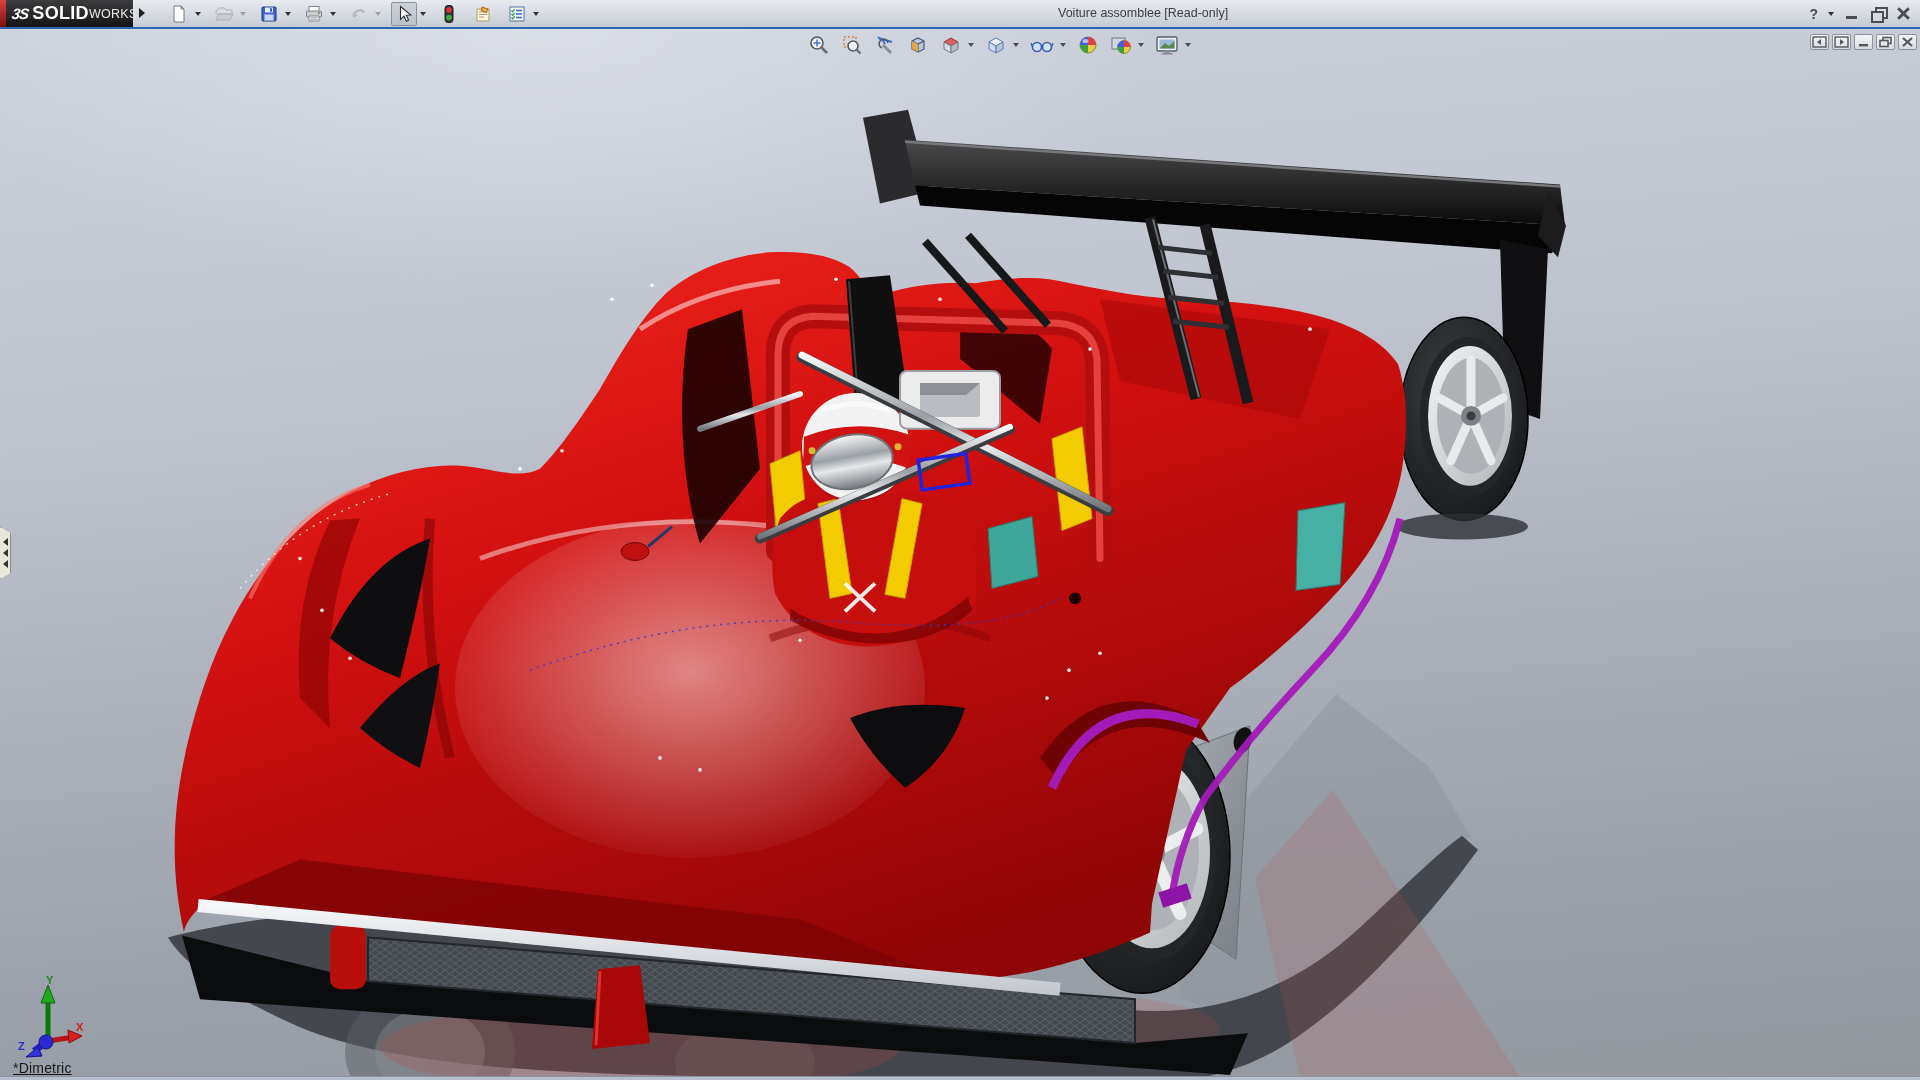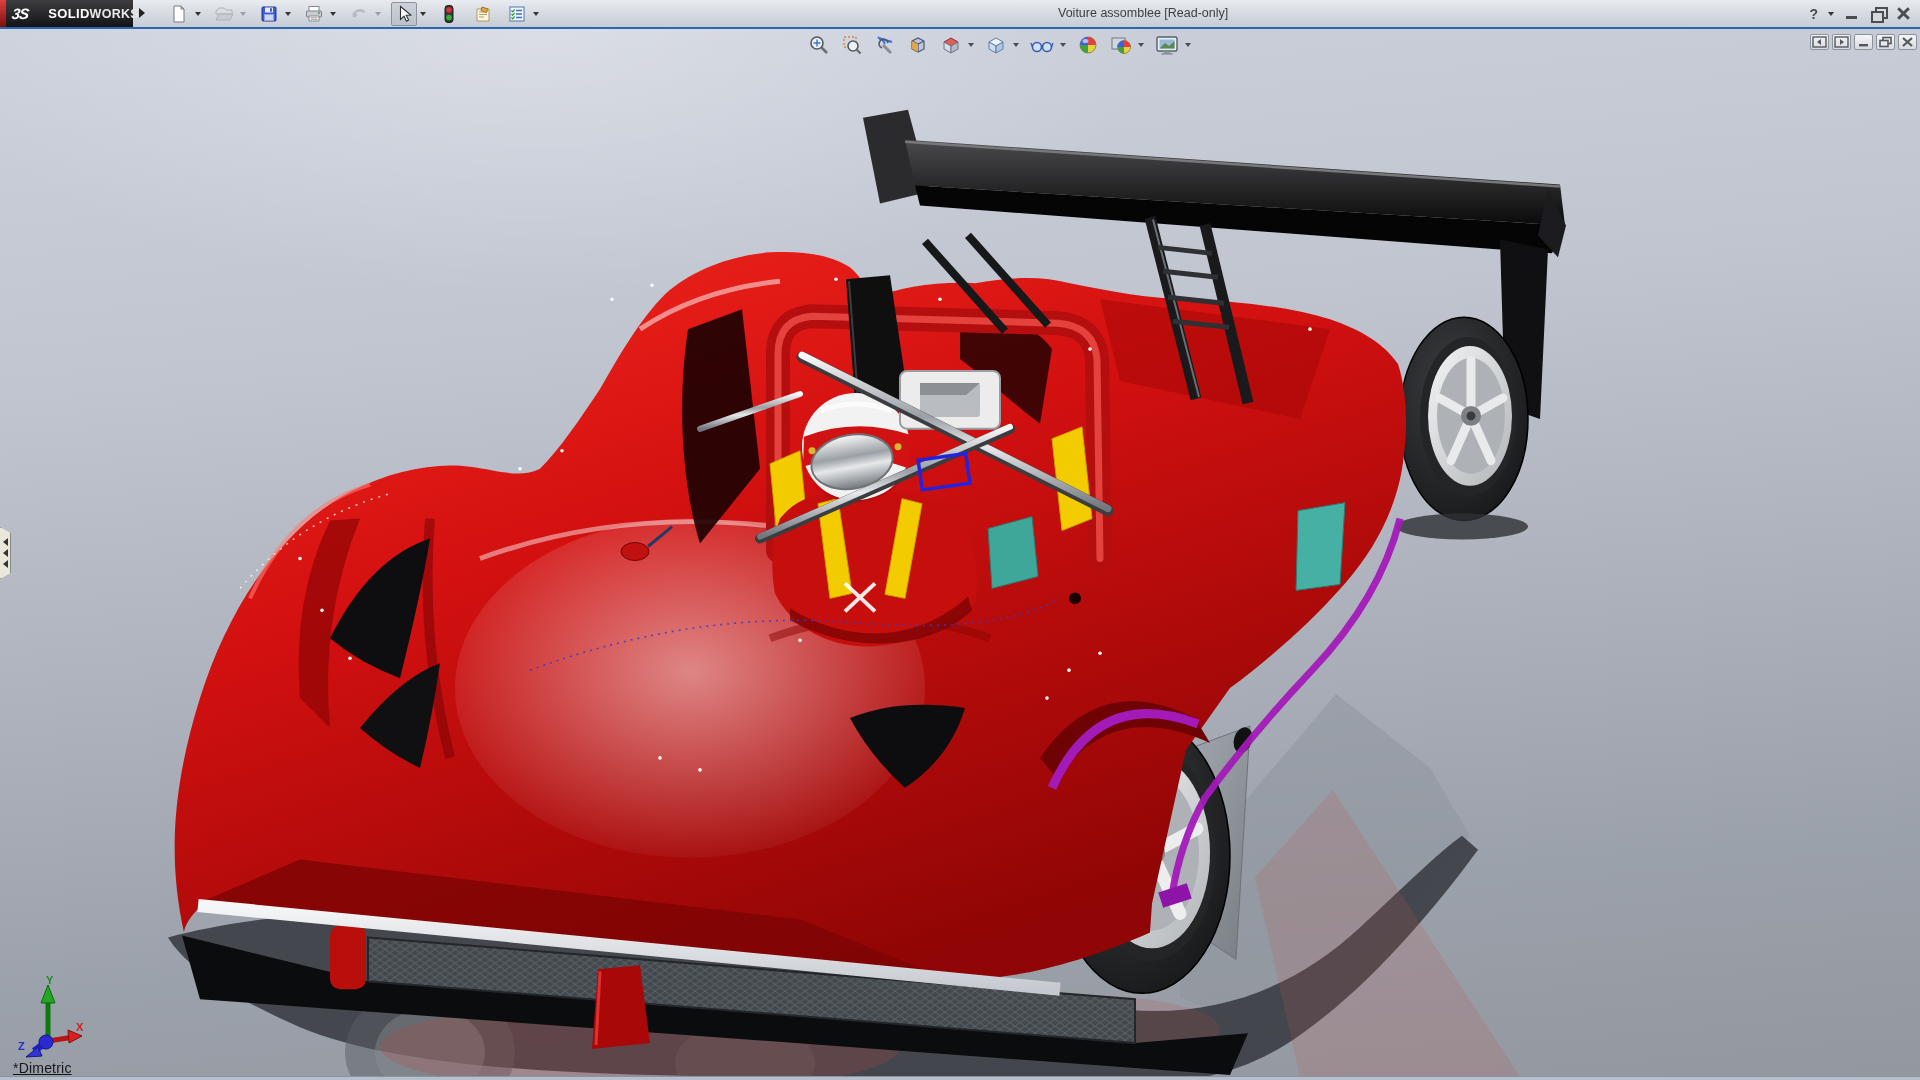--- a/index.html
+++ b/index.html
@@ -10,22 +10,22 @@
   .titlebar{position:absolute;top:0;left:0;width:1920px;height:27px;
     background:linear-gradient(#e8ebf0,#d5d9e0 55%,#c7ccd4);z-index:40;}
   .blue-line{position:absolute;top:27px;left:0;width:1920px;height:2px;background:#2c66b2;z-index:40;}
 
   .logo{position:absolute;left:0;top:0;height:27px;width:133px;
     background:linear-gradient(#3d3d40,#141416);display:flex;align-items:center;}
   .logo-red{position:absolute;left:0;top:0;width:6px;height:27px;
     background:linear-gradient(#e04040,#7d0e0e);}
   .logo-glyph{color:#fff;font-style:italic;font-weight:bold;font-size:15px;margin-left:12px;
     transform:skewX(-8deg);letter-spacing:-1px;}
-  .logo-bold{color:#fff;font-weight:bold;font-size:13px;margin-left:20px;letter-spacing:.3px;}
-  .logo-light{color:#e8e8e8;font-weight:bold;font-size:12.5px;letter-spacing:.3px;}
+  .logo-bold{color:#fff;font-weight:bold;font-size:18px;margin-left:4px;letter-spacing:.3px;}
+  .logo-light{color:#e8e8e8;font-weight:normal;font-size:12.5px;letter-spacing:.3px;}
   .expand-btn{position:absolute;left:136px;top:6px;width:12px;height:15px;border:none;background:transparent;
     cursor:pointer;padding:0;}
   .expand-btn .tri-r{display:inline-block;width:0;height:0;border-left:6px solid #222;
     border-top:5px solid transparent;border-bottom:5px solid transparent;}
 
   .toolbar{position:absolute;left:166px;top:1px;height:25px;display:flex;align-items:center;}
   .tb-btn{height:24px;display:flex;align-items:center;padding:0 2px;border:1px solid transparent;
     background:transparent;cursor:pointer;}
   .tb-btn.active{background:linear-gradient(#cdd2d9,#bcc2ca);border:1px solid #8b929b;border-radius:2px;}
   .tb-btn svg{display:block;}

